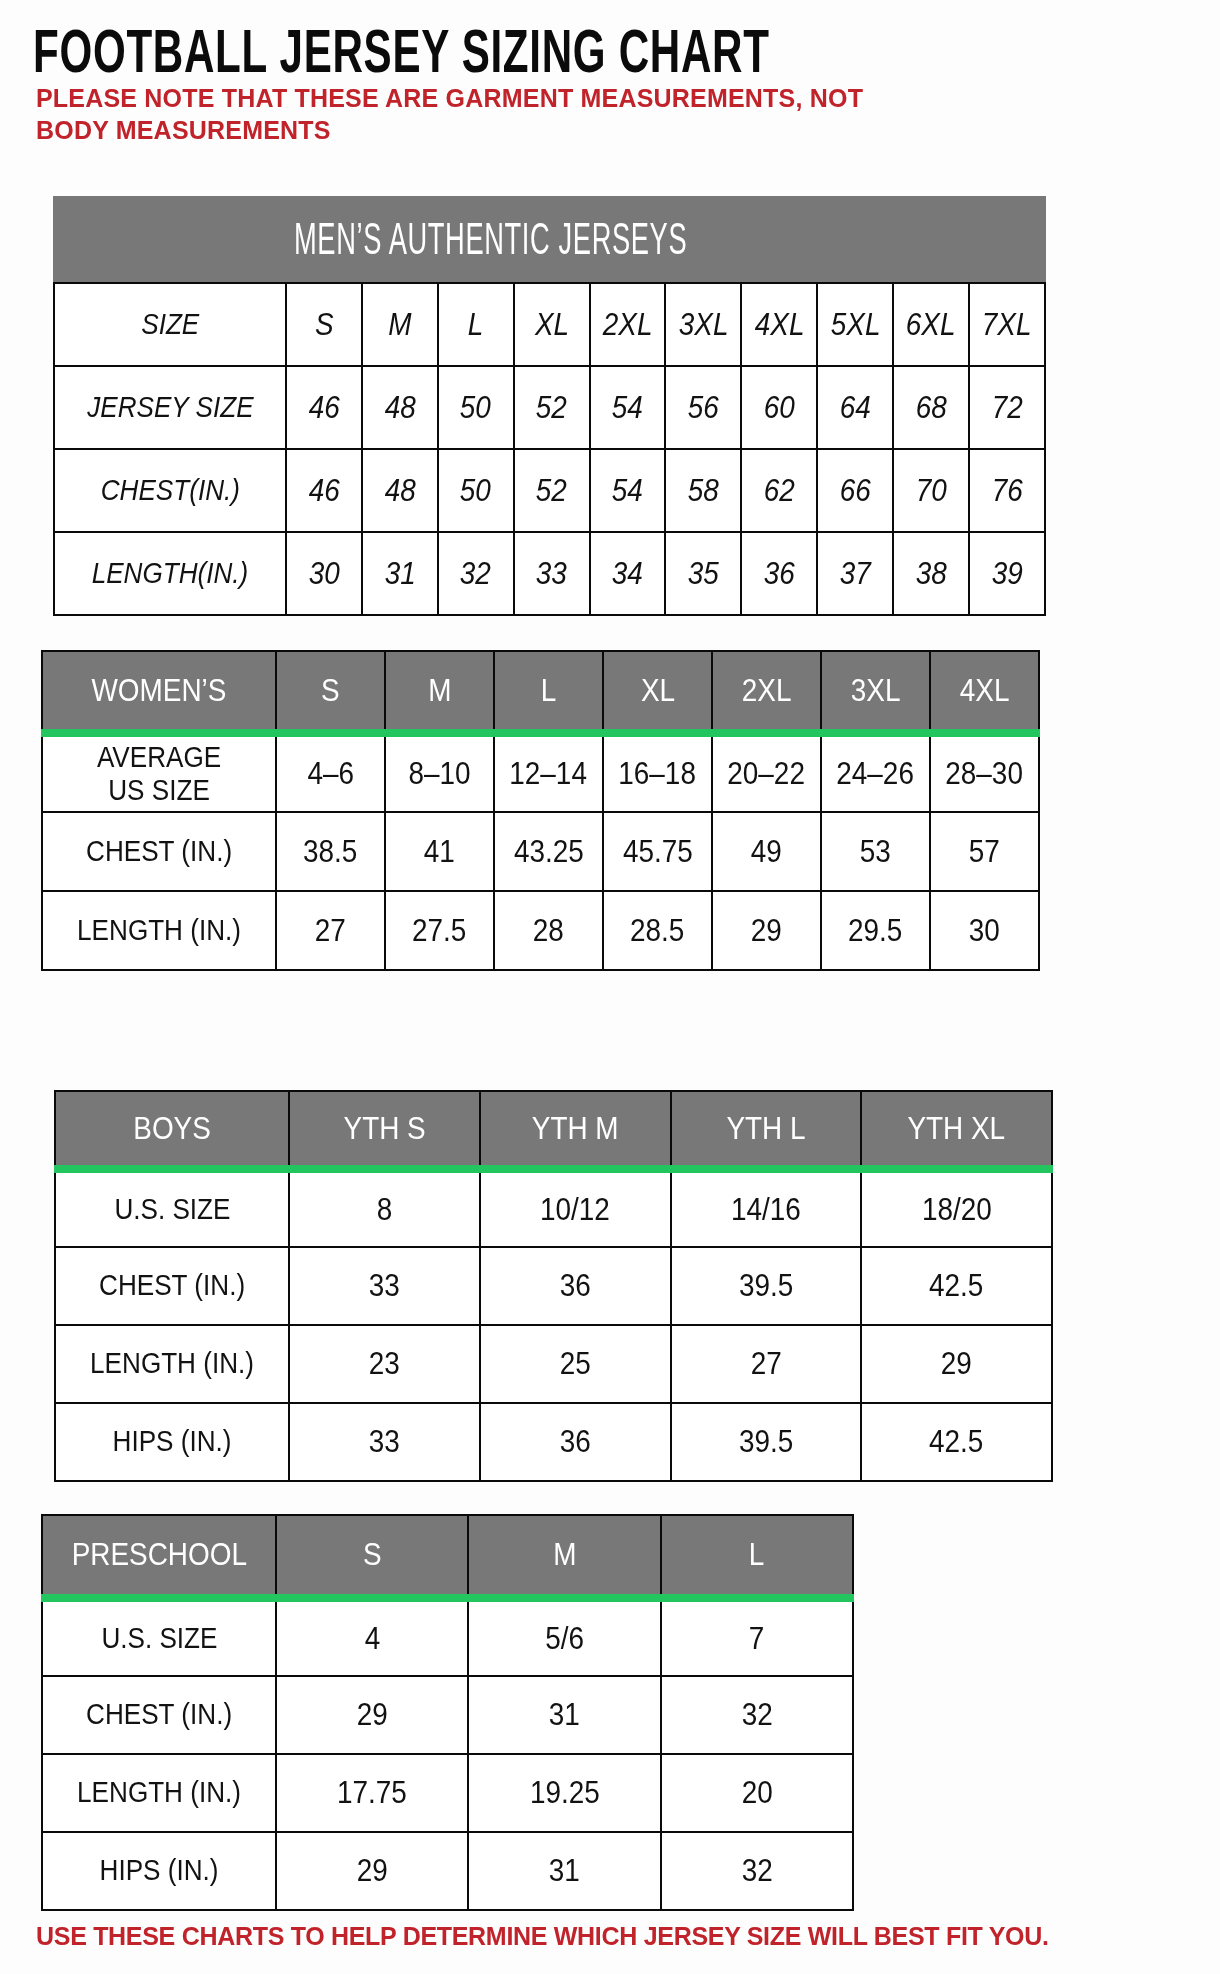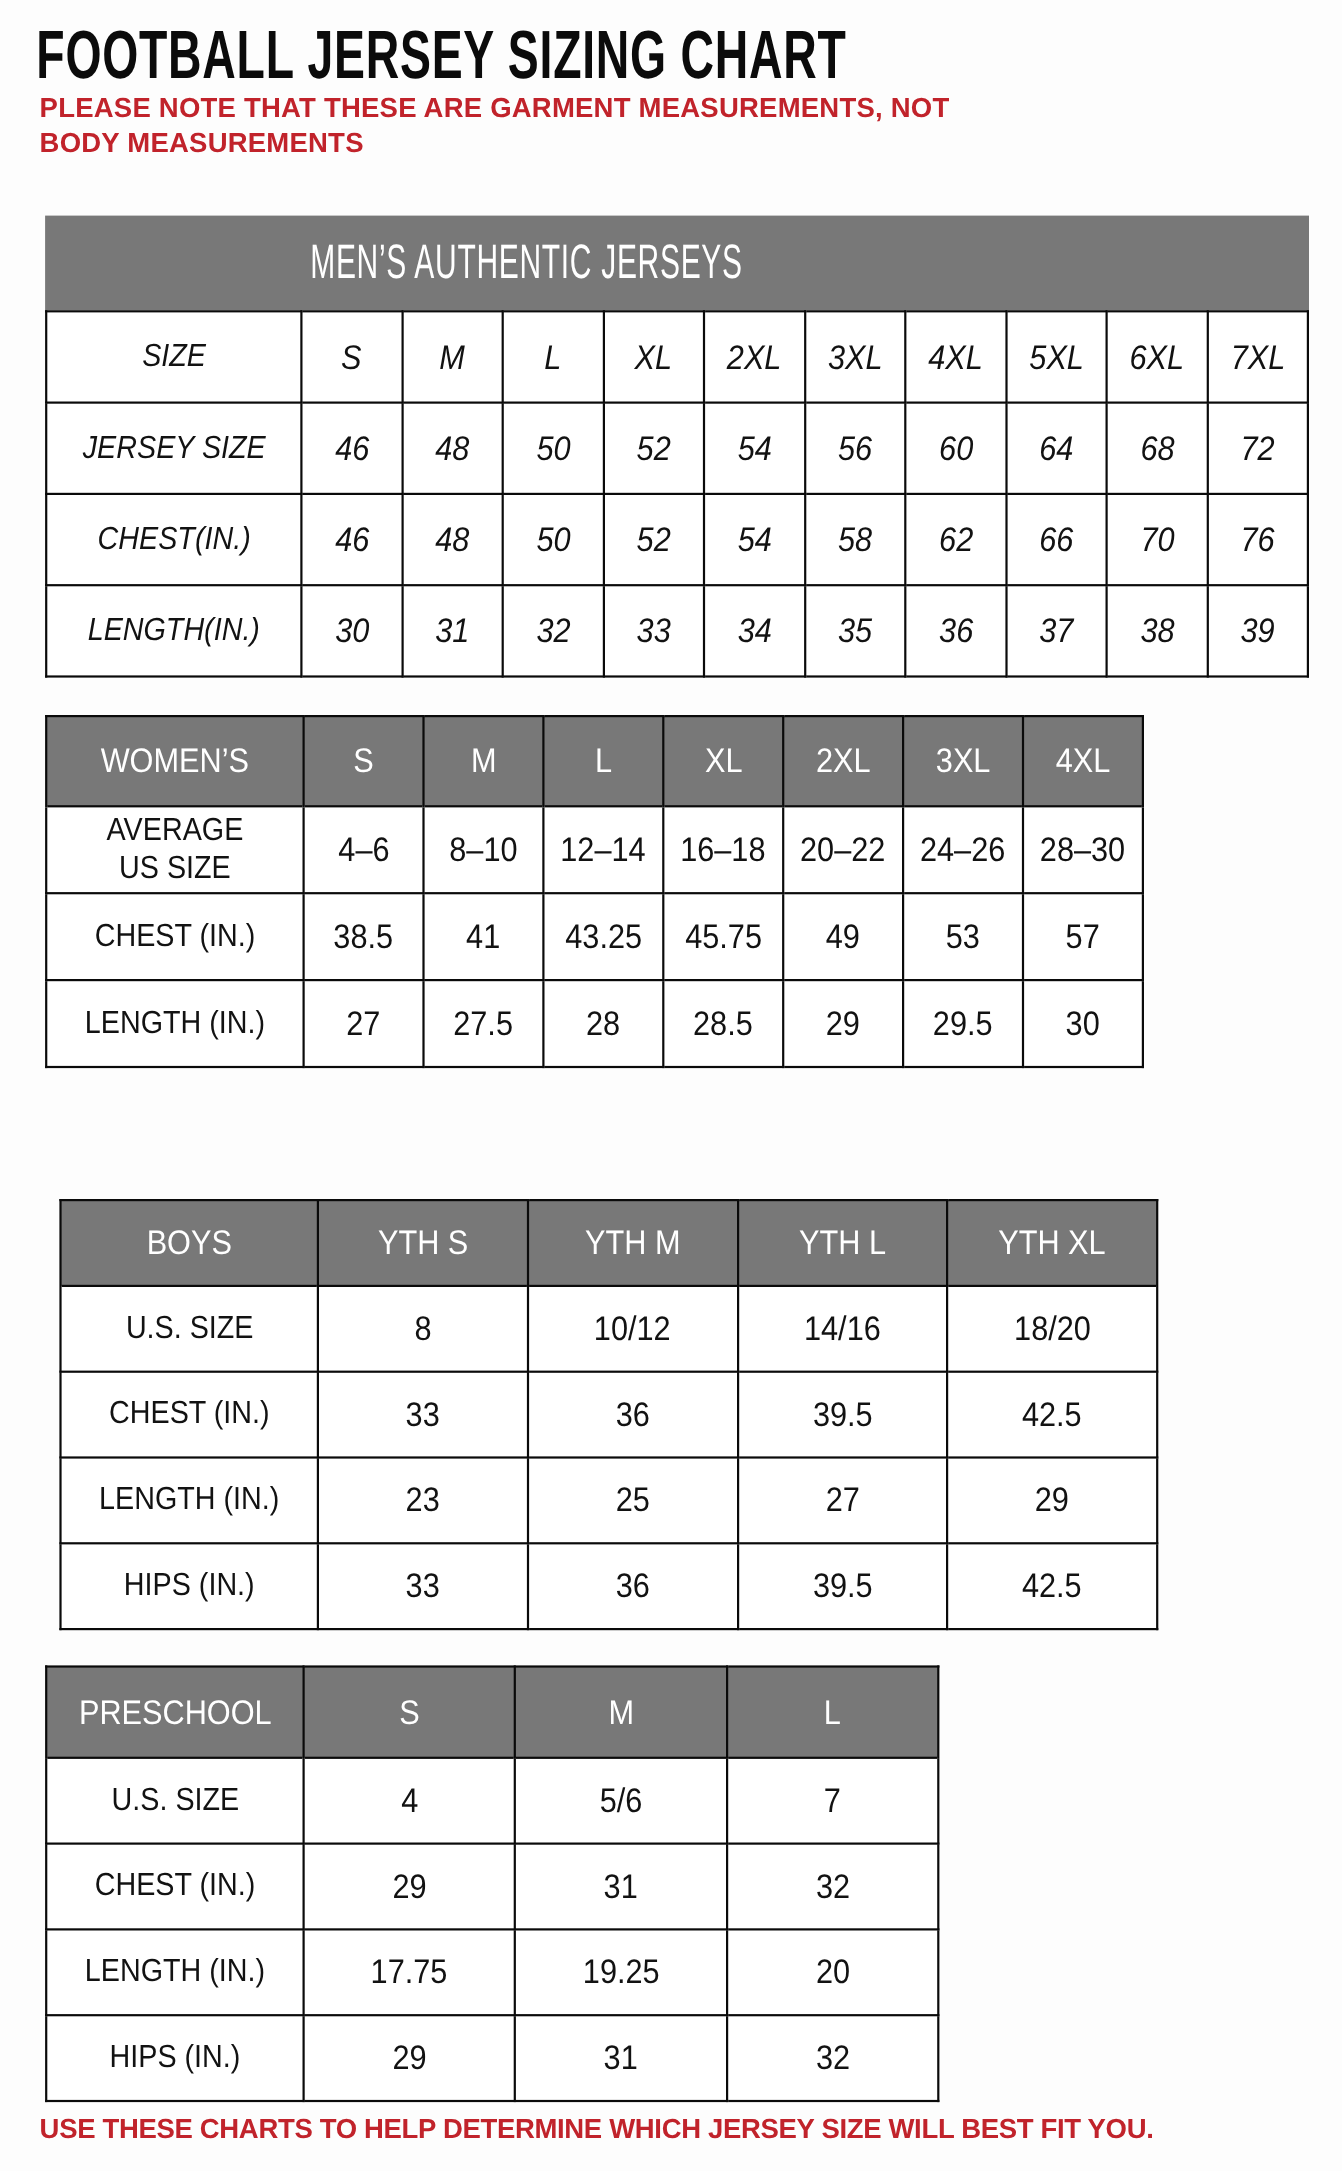--- a/index.html
+++ b/index.html
@@ -31,21 +31,21 @@
     color: #c1232b; letter-spacing: 0.2px;
   }
   .footer-note {
     position: absolute; left: 36px; top: 1922px; margin: 0;
     font-size: 25px; font-weight: 700; color: #c1232b;
     white-space: nowrap; letter-spacing: -0.3px;
   }
 
   
   .sec { position: absolute; }
-  .sec-mens      { left: 41px; top: 196px;  width: 1149px; }
+  .sec-mens      { left: 53px; top: 196px;  width: 993px; }
   .sec-womens    { left: 41px; top: 650px;  width: 999px; }
   .sec-boys      { left: 54px; top: 1090px; width: 999px; }
   .sec-preschool { left: 41px; top: 1514px; width: 813px; }
 
   .banner {
     height: 86px; background: #787878;
     display: flex; align-items: center;
   }
   .banner .banner-text {
     color: #ffffff; font-size: 44px; font-weight: 400;
@@ -59,21 +59,21 @@
     border-collapse: collapse; table-layout: fixed;
     width: 100%; background: #ffffff;
   }
   th, td {
     border: 2px solid #0a0a0a;
     text-align: center; vertical-align: middle;
     padding: 0; font-weight: 400;
   }
   thead th {
     background: #787878; color: #ffffff;
-    border-bottom: 1px solid #22c55e;
+    border-bottom: 8px solid #22c55e;
   }
   .sec-mens table { border-top-width: 2px; font-style: italic; }
 
   
   .cx {
     display: inline-block;
     transform: scaleX(0.9); transform-origin: center center;
     white-space: pre-line; line-height: 1.15;
   }
   thead th .cx { font-size: 31px; }

